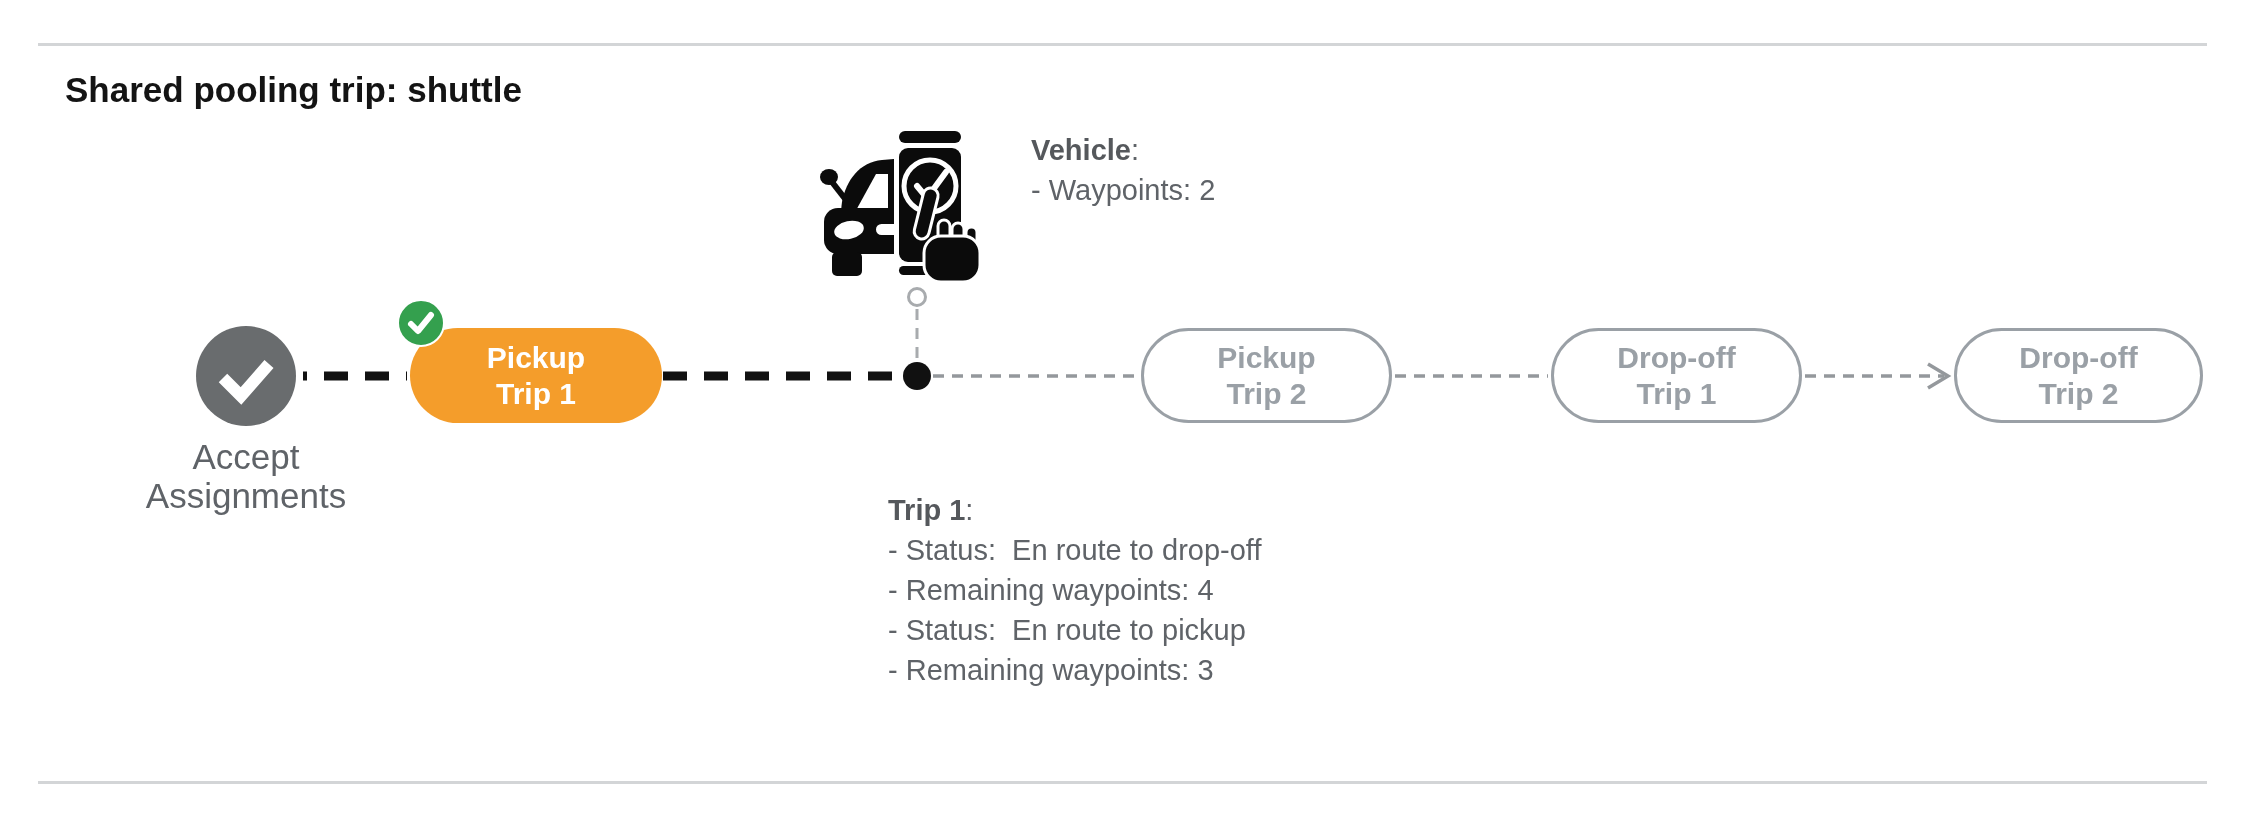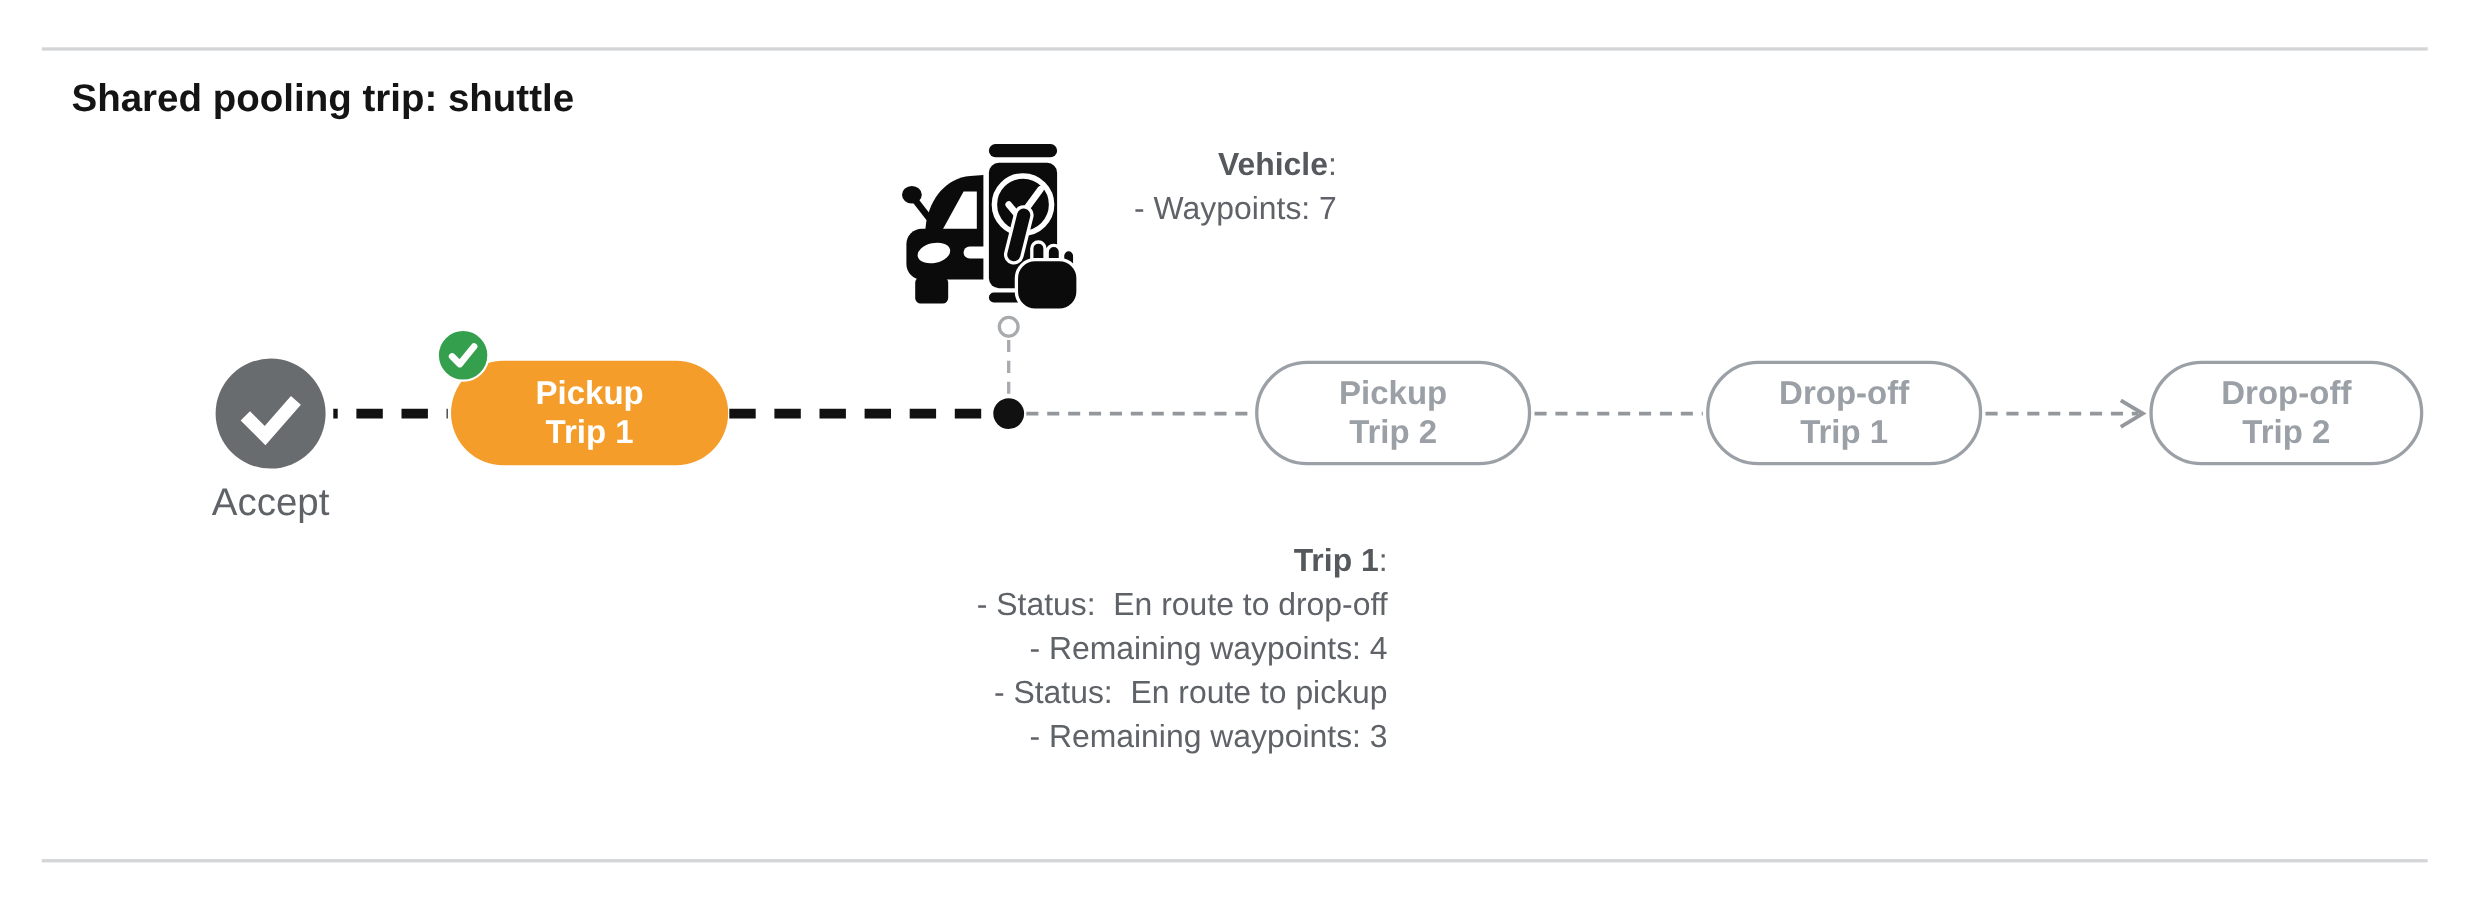--- a/index.html
+++ b/index.html
@@ -9,21 +9,21 @@
   }
   .divider { position:absolute; left:38px; width:2169px; height:3px; background:var(--divider,#d3d5d7); }
   .divider.top { top:43px; }
   .divider.bottom { top:781px; }
 
   .title {
     position:absolute; left:65px; top:70px; margin:0;
     font-size:35px; font-weight:700; color:#141414; white-space:nowrap;
   }
 
-  .note { position:absolute; font-size:29px; line-height:40px; color:var(--text-gray,#5f6368);text-align:right; }
+  .note { position:absolute; font-size:29px; line-height:40px; color:var(--text-gray,#5f6368); }
   .vehicle-note { left:1031px; top:130px; }
   .trip-details { left:888px; top:490px; line-height:40px; }
   .b { font-weight:700; color:#55585c; }
   .pre { white-space:pre-wrap; }
 
   .wires { position:absolute; left:0; top:0; pointer-events:none; }
   .vehicle-icon { position:absolute; left:820px; top:124px; }
 
   .accept-node {
     position:absolute; left:196px; top:326px; width:100px; height:100px;
@@ -96,30 +96,31 @@
       <rect x="104" y="64" width="15" height="52" rx="7.5" transform="rotate(14 111 68)"></rect>
       <rect x="118" y="96" width="12" height="26" rx="6"></rect>
       <rect x="132" y="99" width="12" height="23" rx="6"></rect>
       <rect x="146" y="103" width="11" height="19" rx="5.5"></rect>
       <rect x="104" y="112" width="56" height="46" rx="17"></rect>
     </g>
   </svg>
 
   <div class="note vehicle-note">
     <div><span class="b">Vehicle</span><span>:</span></div>
-    <div>- Waypoints: 7</div>
+    <div>- Waypoints: 2</div>
   </div>
 
   <div class="accept-node">
     <svg width="100" height="100" viewBox="0 0 100 100">
       <polyline points="27,52 45,70 73,38" fill="none" stroke="#ffffff" stroke-width="12"></polyline>
     </svg>
   </div>
   <div class="accept-label">
     <div>Accept</div>
+    <div>Assignments</div>
   </div>
 
   <div id="pill1" class="pill active">
     <span>Pickup</span>
     <span>Trip 1</span>
   </div>
   <div class="badge">
     <svg width="44" height="44" viewBox="0 0 44 44">
       <polyline points="12,23 19,30 32,14" fill="none" stroke="#ffffff" stroke-width="6" stroke-linecap="round" stroke-linejoin="round"></polyline>
     </svg>

